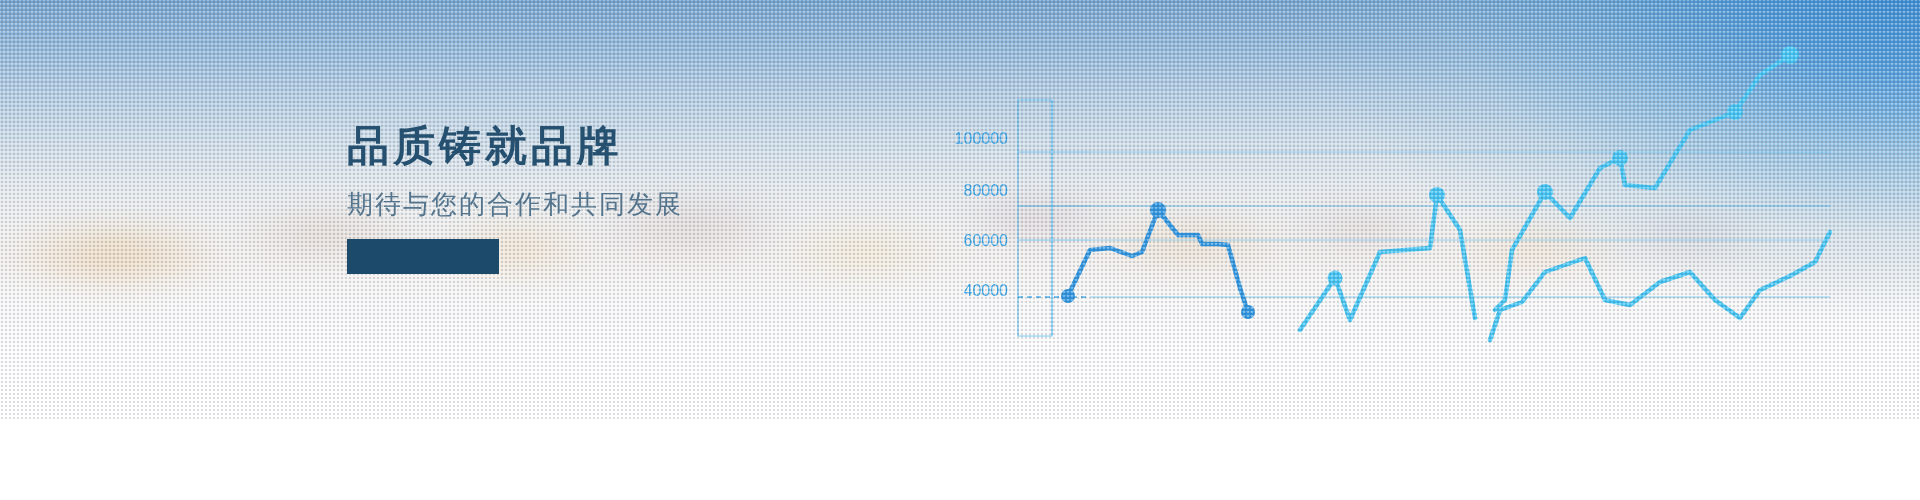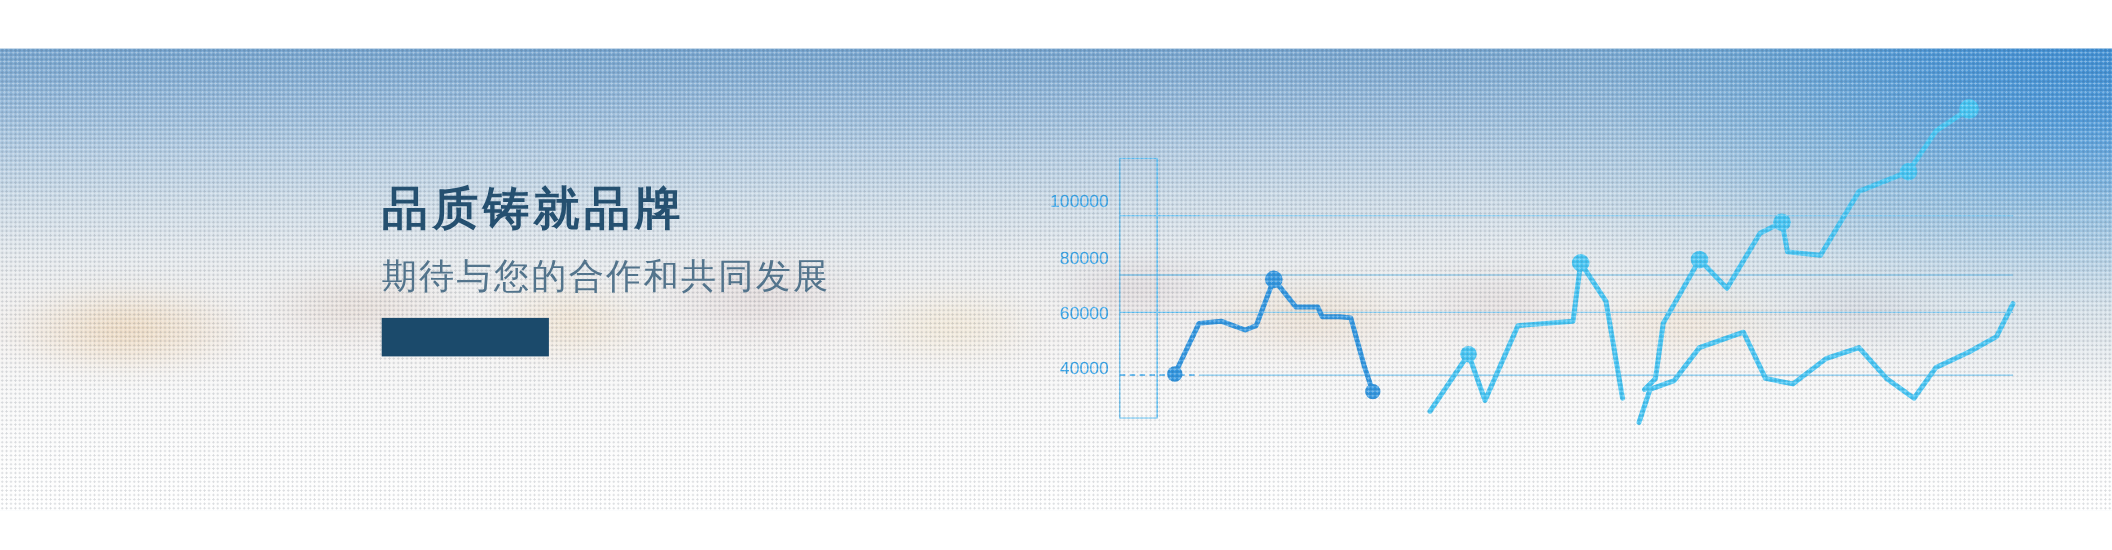--- a/index.html
+++ b/index.html
@@ -10,21 +10,20 @@
   body {
     font-family: "Liberation Sans", sans-serif;
   }
 
   #banner {
     position: relative;
     width: 1920px;
     height: 420px;
     overflow: hidden;
     background: #e9eef3;
-    margin-top: 44px;
   }
 
   
   .bg-sky {
     position: absolute;
     inset: 0;
     background:
       linear-gradient(to bottom,
         #7fa8cf 0%,
         #9cbcdb 10%,
@@ -108,21 +107,21 @@
   .headline {
     margin: 0;
     font-size: 42px;
     line-height: 1;
     letter-spacing: 4px;
     font-weight: 700;
     color: #255070;
   }
   .subhead {
     margin: 24px 0 0 0;
-    font-size: 32px;
+    font-size: 26px;
     line-height: 1;
     letter-spacing: 2px;
     font-weight: 400;
     color: #53748c;
   }
   .subhead-en {
     margin: 12px 0 0 0;
     font-size: 12.5px;
     line-height: 1;
     letter-spacing: .2px;

